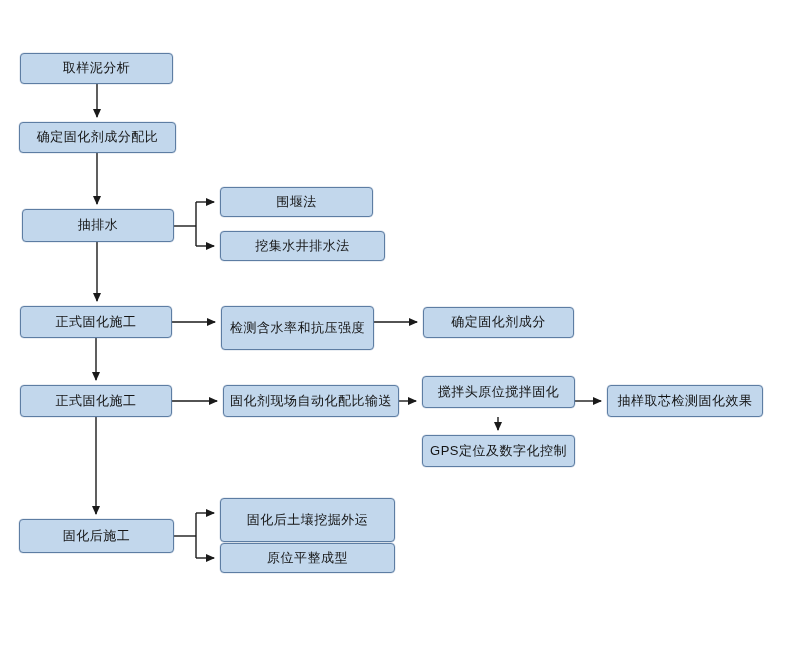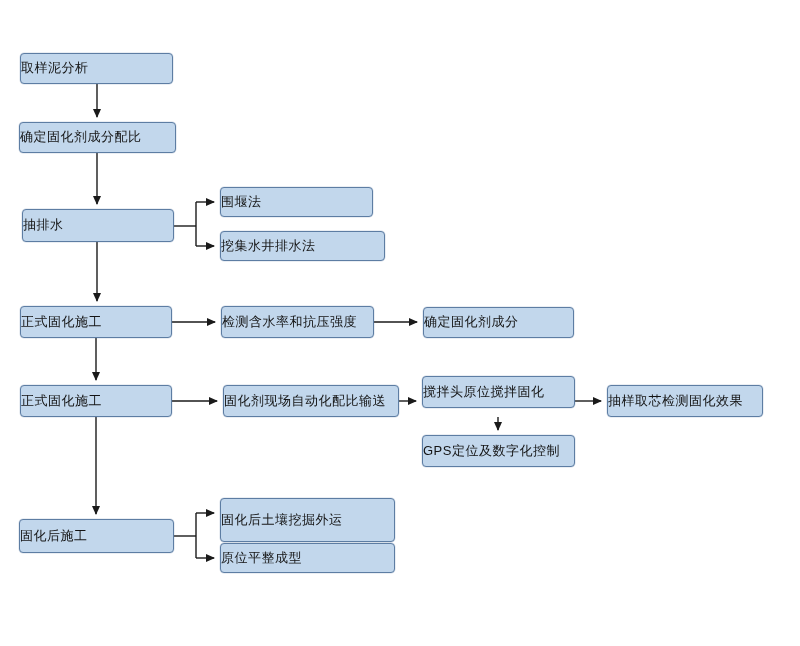--- a/index.html
+++ b/index.html
@@ -21,21 +21,21 @@
     top: 0;
     width: 800px;
     height: 646px;
     pointer-events: none;
   }
   .node {
     position: absolute;
     box-sizing: border-box;
     display: flex;
     align-items: center;
-    justify-content: flex-start;
+    justify-content: center;
     background: #c2d7ec;
     border: 1.4px solid #5d7da3;
     border-radius: 4px;
     font-size: 13px;
     color: #141414;
     letter-spacing: 0.5px;
     text-align: center;
     line-height: 1.1;
     box-shadow: 0 0 0 0.5px rgba(93,125,163,0.25);
   }
@@ -98,21 +98,21 @@
   </div>
 
   <div class="node" style="left:220px; top:231px; width:165px; height:30px">
     <span>挖集水井排水法</span>
   </div>
 
   <div class="node" style="left:20px;  top:306px; width:152px; height:32px">
     <span>正式固化施工</span>
   </div>
 
-  <div class="node" style="left:221px; top:306px; width:153px; height:32px">
+  <div class="node" style="left:221px; top:306px; width:153px; height:44px">
     <span>检测含水率和抗压强度</span>
   </div>
 
   <div class="node" style="left:20px;  top:385px; width:152px; height:32px">
     <span>正式固化施工</span>
   </div>
 
   <div class="node" style="left:423px; top:307px; width:151px; height:31px">
     <span>确定固化剂成分</span>
   </div>

